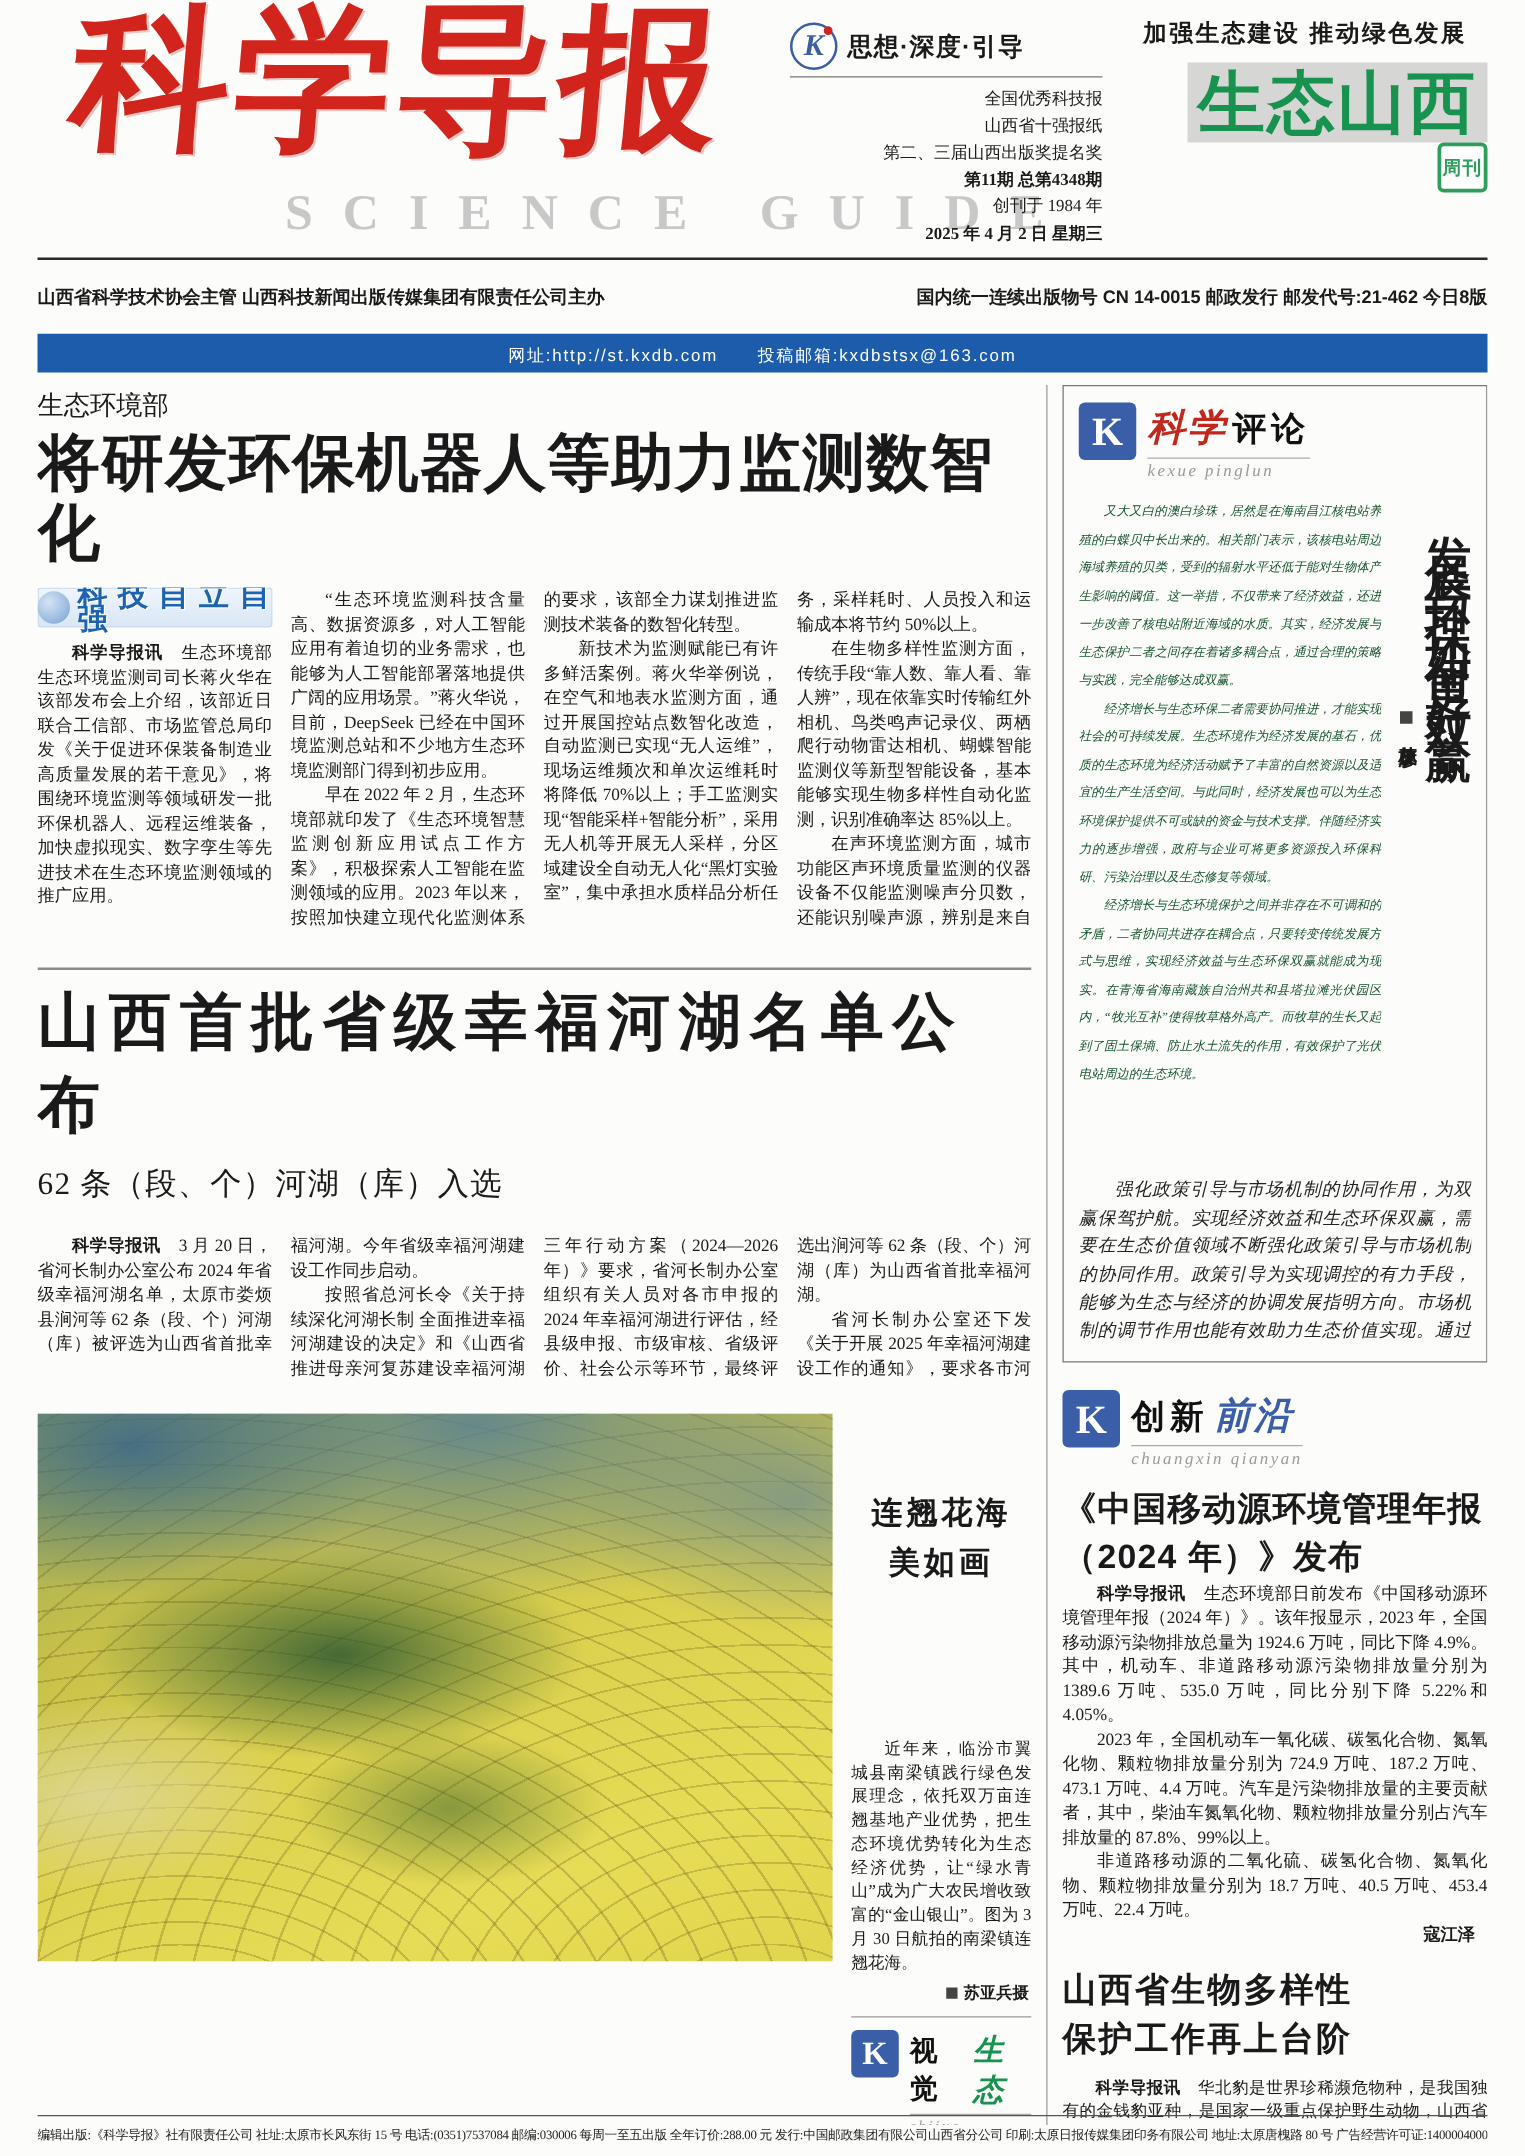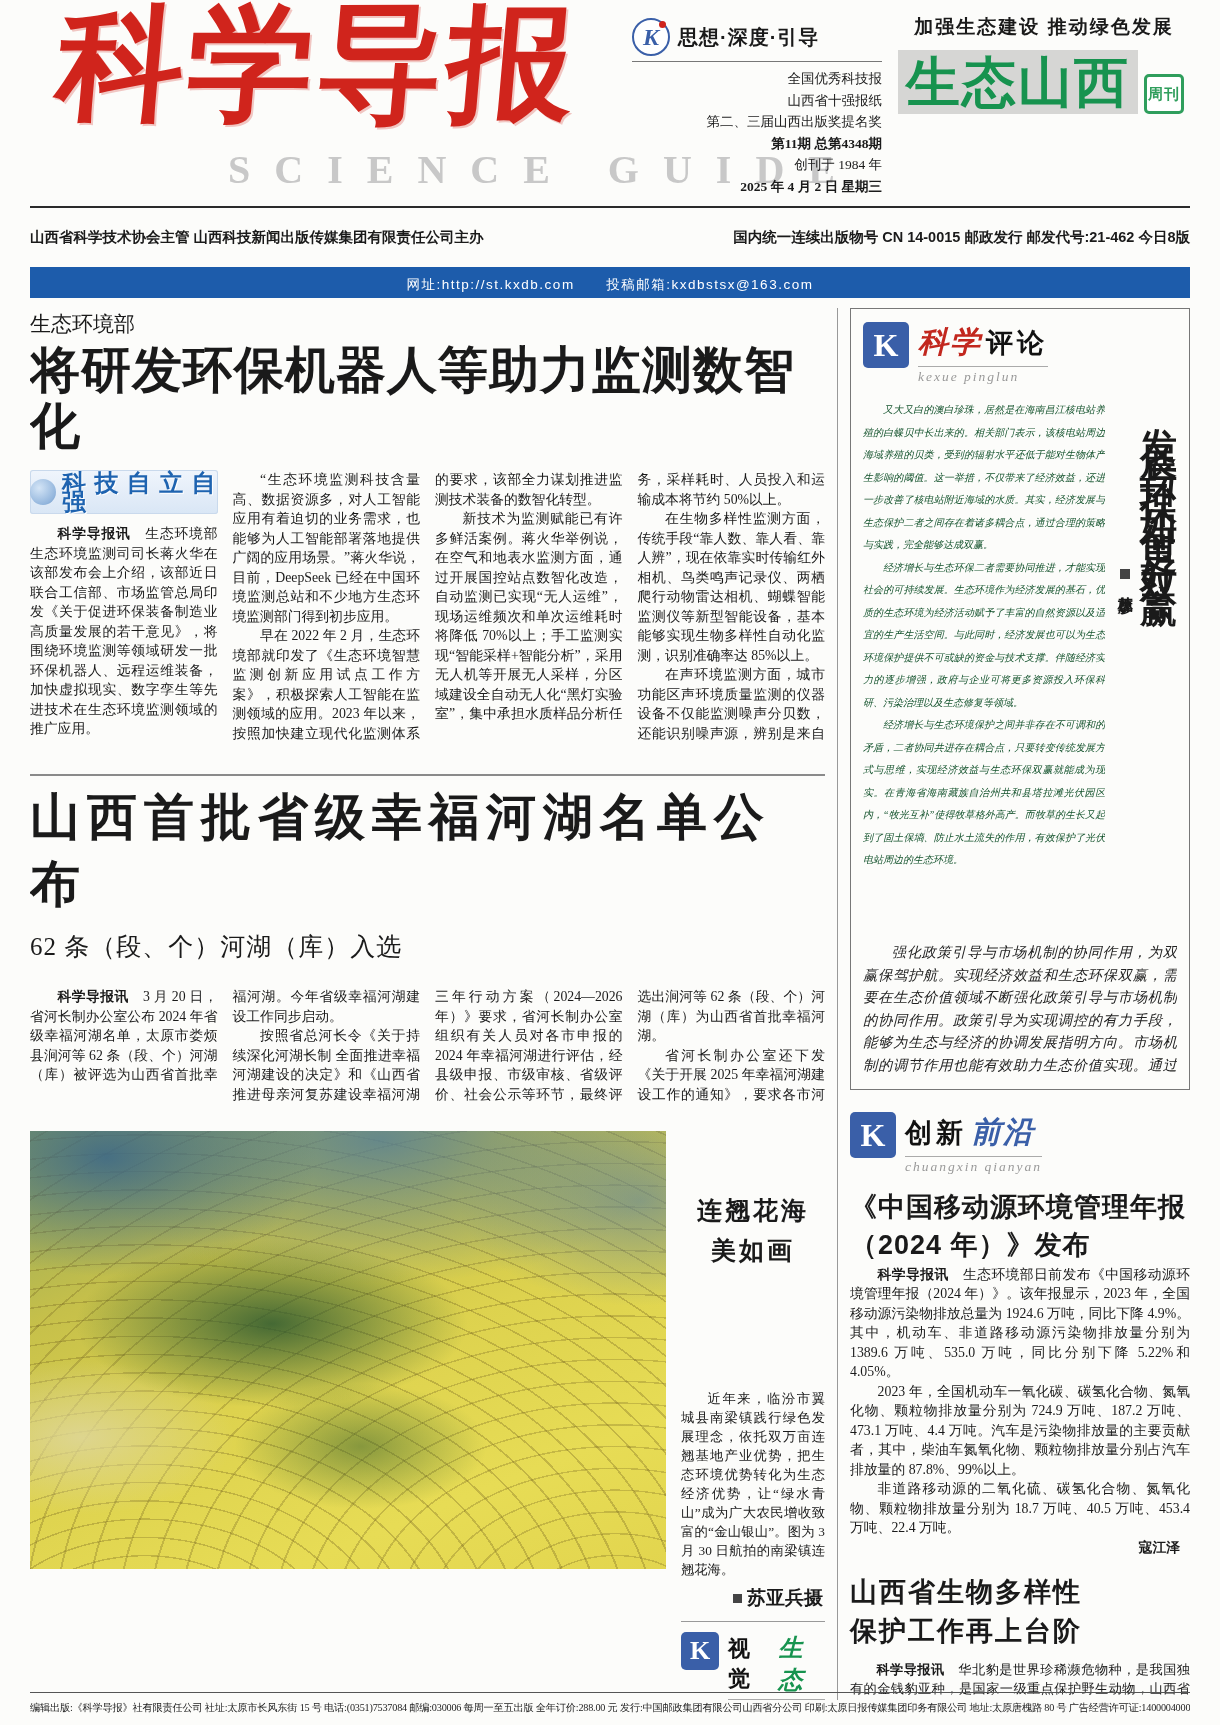--- a/index.html
+++ b/index.html
@@ -33,21 +33,21 @@
     font-size:24px; font-weight:bold; font-style:italic;
   }
   .logo-circle::after { content:""; position:absolute; right:2px; top:1px;
     width:7px; height:7px; border-radius:50%; background:#d0241c; }
   .tagline { font-size:20px; font-weight:bold; font-family:"Liberation Sans",sans-serif; letter-spacing:1px; }
   .mast-lines { text-align:right; width:262px; font-size:13.5px; line-height:1.6; color:#1a1a1a; }
   .mast-lines .strong { font-weight:bold; }
   .mast-right { position:absolute; right:0; top:14px; width:292px; }
   .slogan { font-size:19px; font-weight:bold; letter-spacing:2px; text-align:center;
     font-family:"Liberation Sans",sans-serif; margin-bottom:10px; }
-  .edition-row { display:flex; align-items:flex-end; }
+  .edition-row { display:flex; align-items:flex-end;flex-direction:column; }
   .edition-box { background:#d6d6d4; padding:6px 8px 4px; }
   .edition-name { font-size:54px; font-weight:bold; color:#17934f; letter-spacing:2px; line-height:1; }
   .weekly-seal {
     width:40px; height:40px; border:3px solid #2f9e5c; border-radius:5px; margin-left:6px;
     color:#2f9e5c; font-size:15px; font-weight:bold; display:flex; align-items:center;
     justify-content:center; background:#fff; letter-spacing:1px;
   }
 
   
   .mast-rule { border-top:2px solid #2a2a2a; }
@@ -63,21 +63,21 @@
 
   
   .kicker { font-size:21px; font-family:"Liberation Sans",sans-serif; margin:2px 0 4px; }
   .headline-1 { font-size:50px; font-weight:900; font-family:"Liberation Sans","DejaVu Sans",sans-serif;
     line-height:1.12; margin:0 0 16px; letter-spacing:1px; }
   .news-cols { column-count:4; column-gap:15px; text-align:justify; overflow:hidden; }
   .a1-cols { height:292px; font-size:13.8px; line-height:19.5px; }
   .news-cols p { text-indent:2em; }
   .lead-label { font-weight:bold; font-family:"Liberation Sans",sans-serif; }
   .badge-tech {
-    break-inside:avoid; height:44px; margin-bottom:10px; border-radius:3px;
+    break-inside:avoid; height:32px; margin-bottom:10px; border-radius:3px;
     background:linear-gradient(180deg,#f0f5fc,#d9e6f5);
     display:flex; align-items:center; justify-content:center; gap:6px;
     box-shadow:0 0 0 1px #c9d9ec inset;
   }
   .badge-tech .globe { width:26px; height:26px; border-radius:50%; flex:none;
     background:radial-gradient(circle at 35% 35%,#cfe2f5,#7fa8d6 70%,#4a79b4); opacity:.8; }
   .badge-tech .txt { font-size:24px; font-weight:bold; color:#1e63b0; letter-spacing:2px;
     font-family:"Liberation Sans",sans-serif; text-shadow:1px 1px 0 #fff; }
   .byline-inline { text-align:right; font-weight:bold; padding-right:10px; text-indent:0; }
 
@@ -101,21 +101,21 @@
       radial-gradient(ellipse 220px 110px at 8% 70%, rgba(222,214,150,.9), rgba(222,214,150,0) 70%),
       repeating-radial-gradient(ellipse 620px 420px at 18% 118%, rgba(110,92,28,.3) 0 2px, rgba(0,0,0,0) 2px 27px),
       repeating-radial-gradient(ellipse 740px 520px at 92% 112%, rgba(110,92,28,.28) 0 2px, rgba(0,0,0,0) 2px 31px),
       linear-gradient(158deg,#8da45e 0%,#c6c04a 28%,#ddd24e 52%,#e7dc55 78%,#e2d54e 100%);
   }
   .photo-side { width:144px; margin-left:15px; display:flex; flex-direction:column; }
   .photo-title { font-size:25px; font-weight:bold; text-align:center; line-height:1.6;
     letter-spacing:3px; margin-top:60px; }
   .photo-caption { margin-top:118px; font-size:13.3px; line-height:19px; text-align:justify; text-indent:2em; }
   .photo-credit { display:flex; justify-content:flex-end; align-items:center; gap:5px;
-    font-size:19px; font-weight:bold; margin:6px 2px 8px; }
+    font-size:13px; font-weight:bold; margin:6px 2px 8px; }
   .sq { width:9px; height:9px; background:#444; flex:none; }
   .thin-rule { border-top:1px solid #999; margin:2px 0 10px; }
 
   
   .brand-row { display:flex; align-items:flex-start; gap:9px; }
   .brand-k { width:46px; height:46px; flex:none; background:#3a5fa8; color:#fff; border-radius:5px;
     display:flex; align-items:center; justify-content:center; font-size:32px; font-weight:bold;
     font-family:"Liberation Serif",serif; }
   .brand-text { display:flex; flex-direction:column; }
   .brand-labels { display:flex; align-items:baseline; gap:4px; padding-bottom:3px; }

